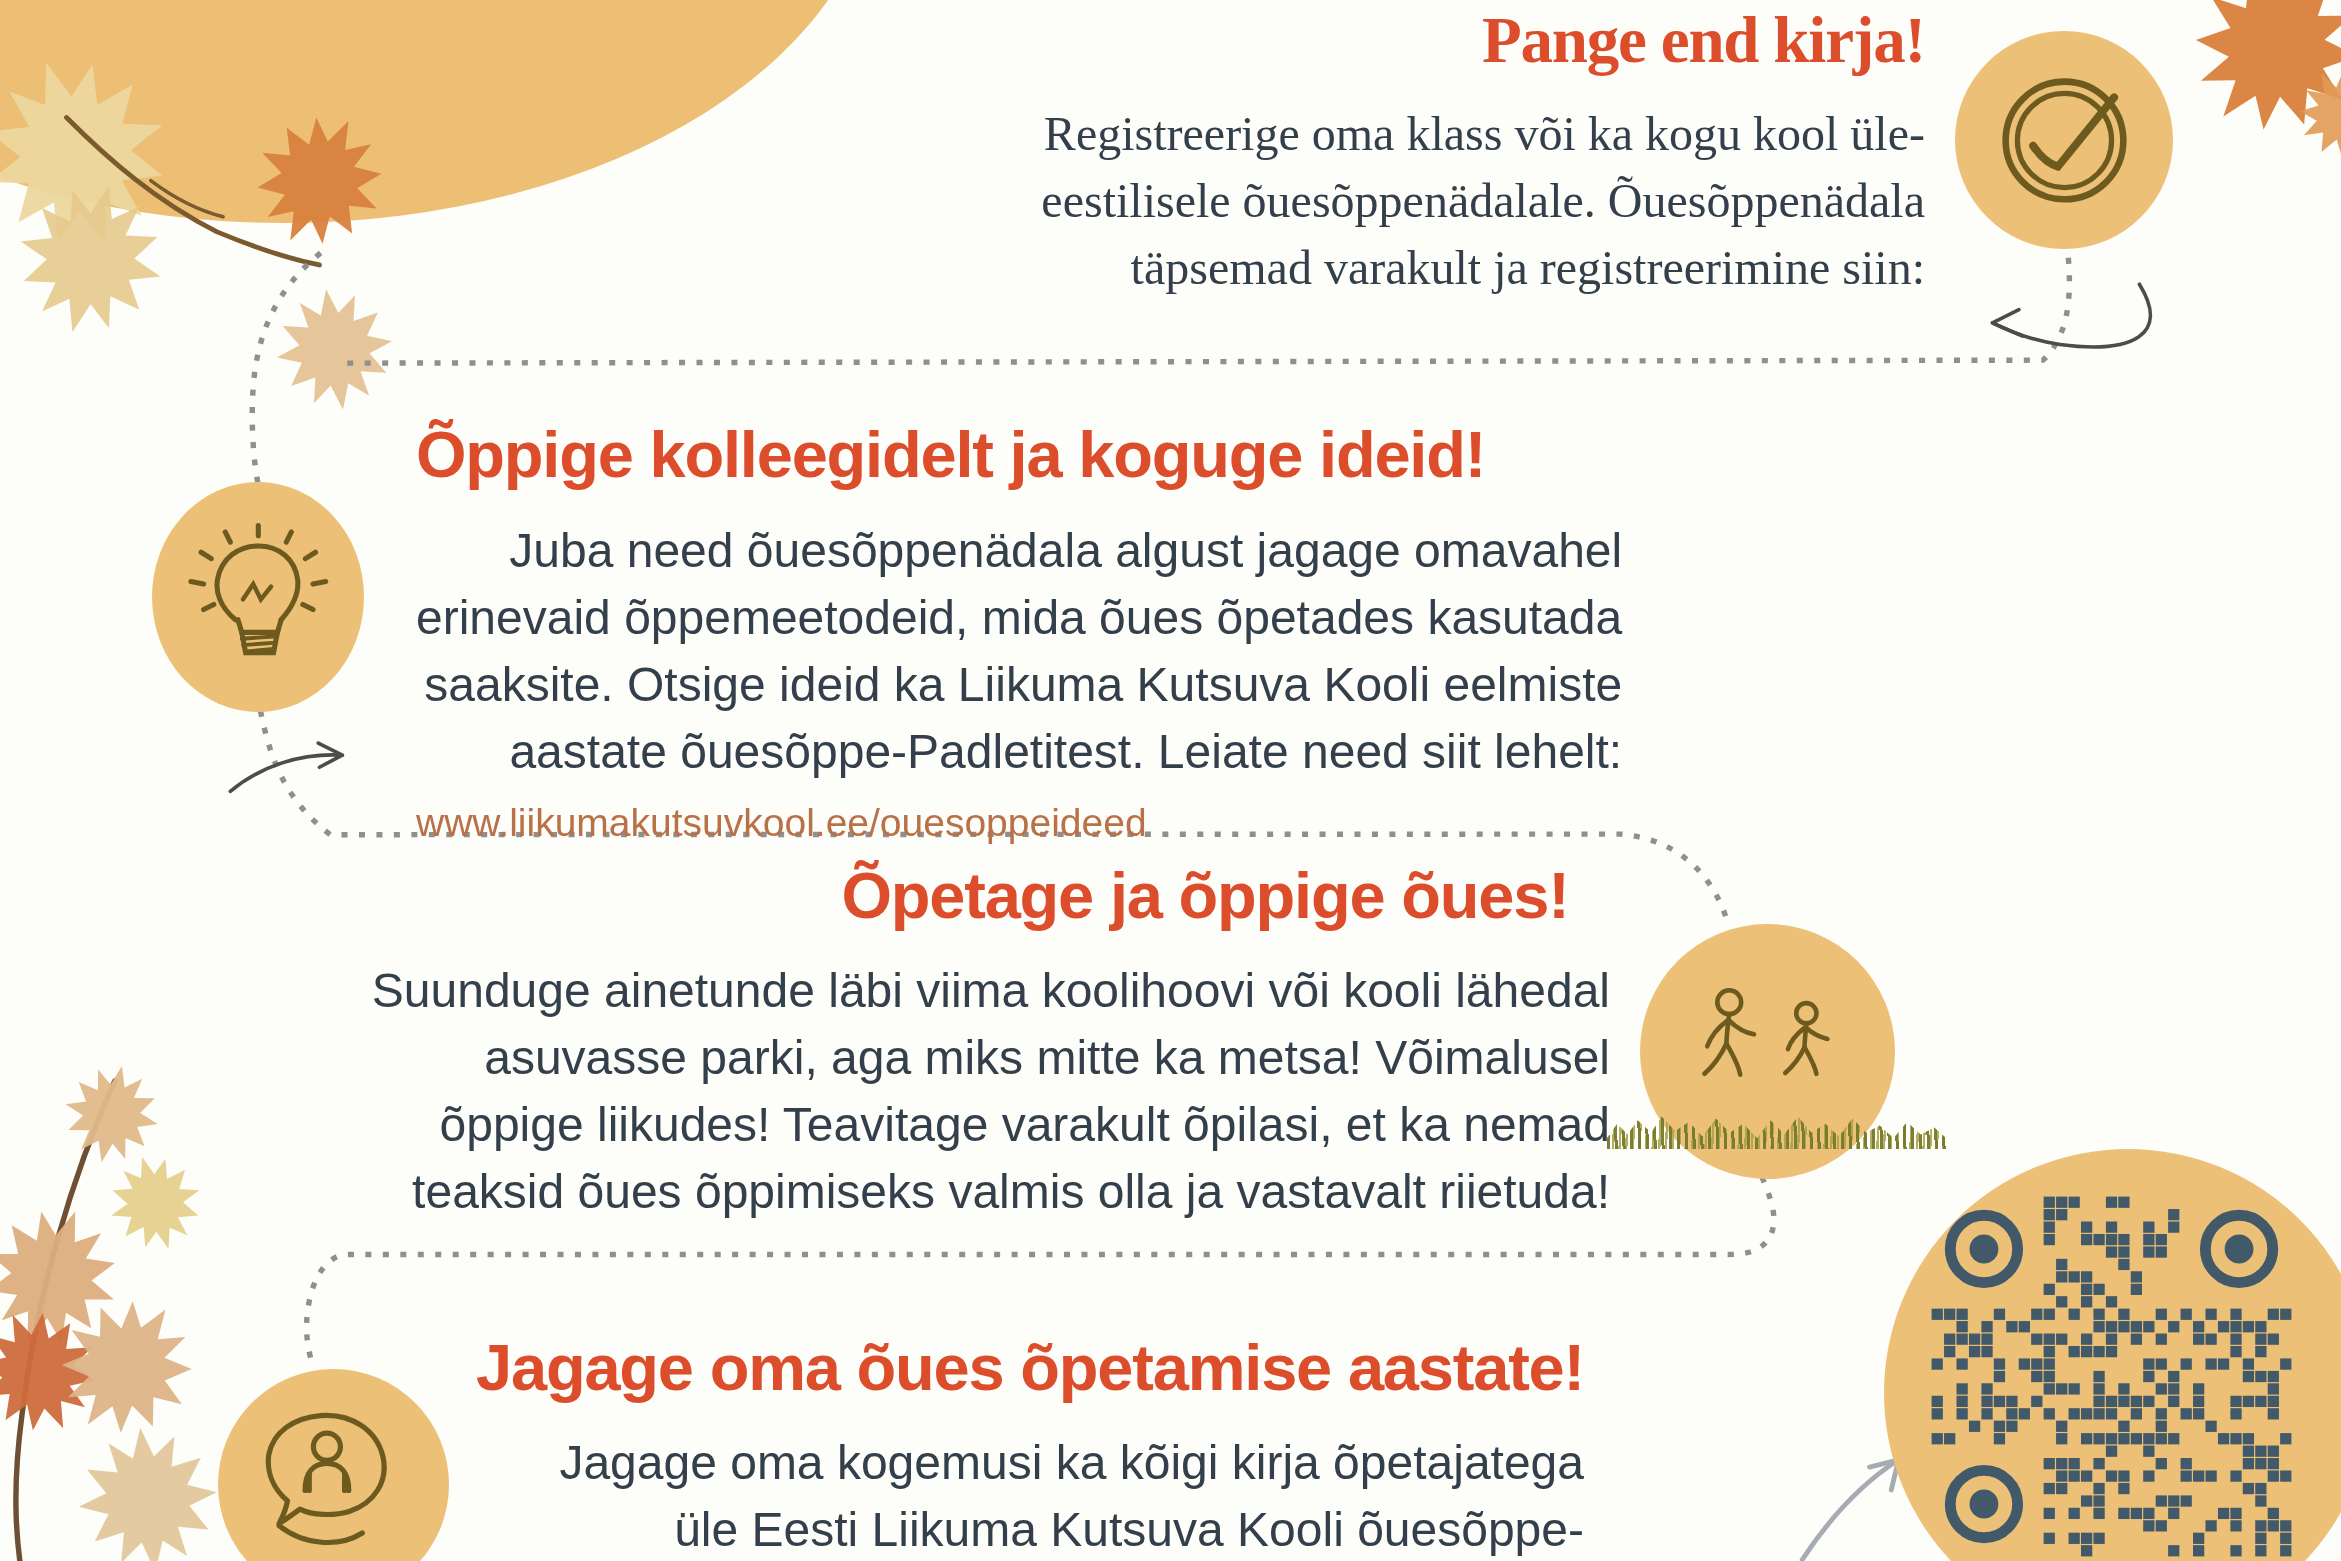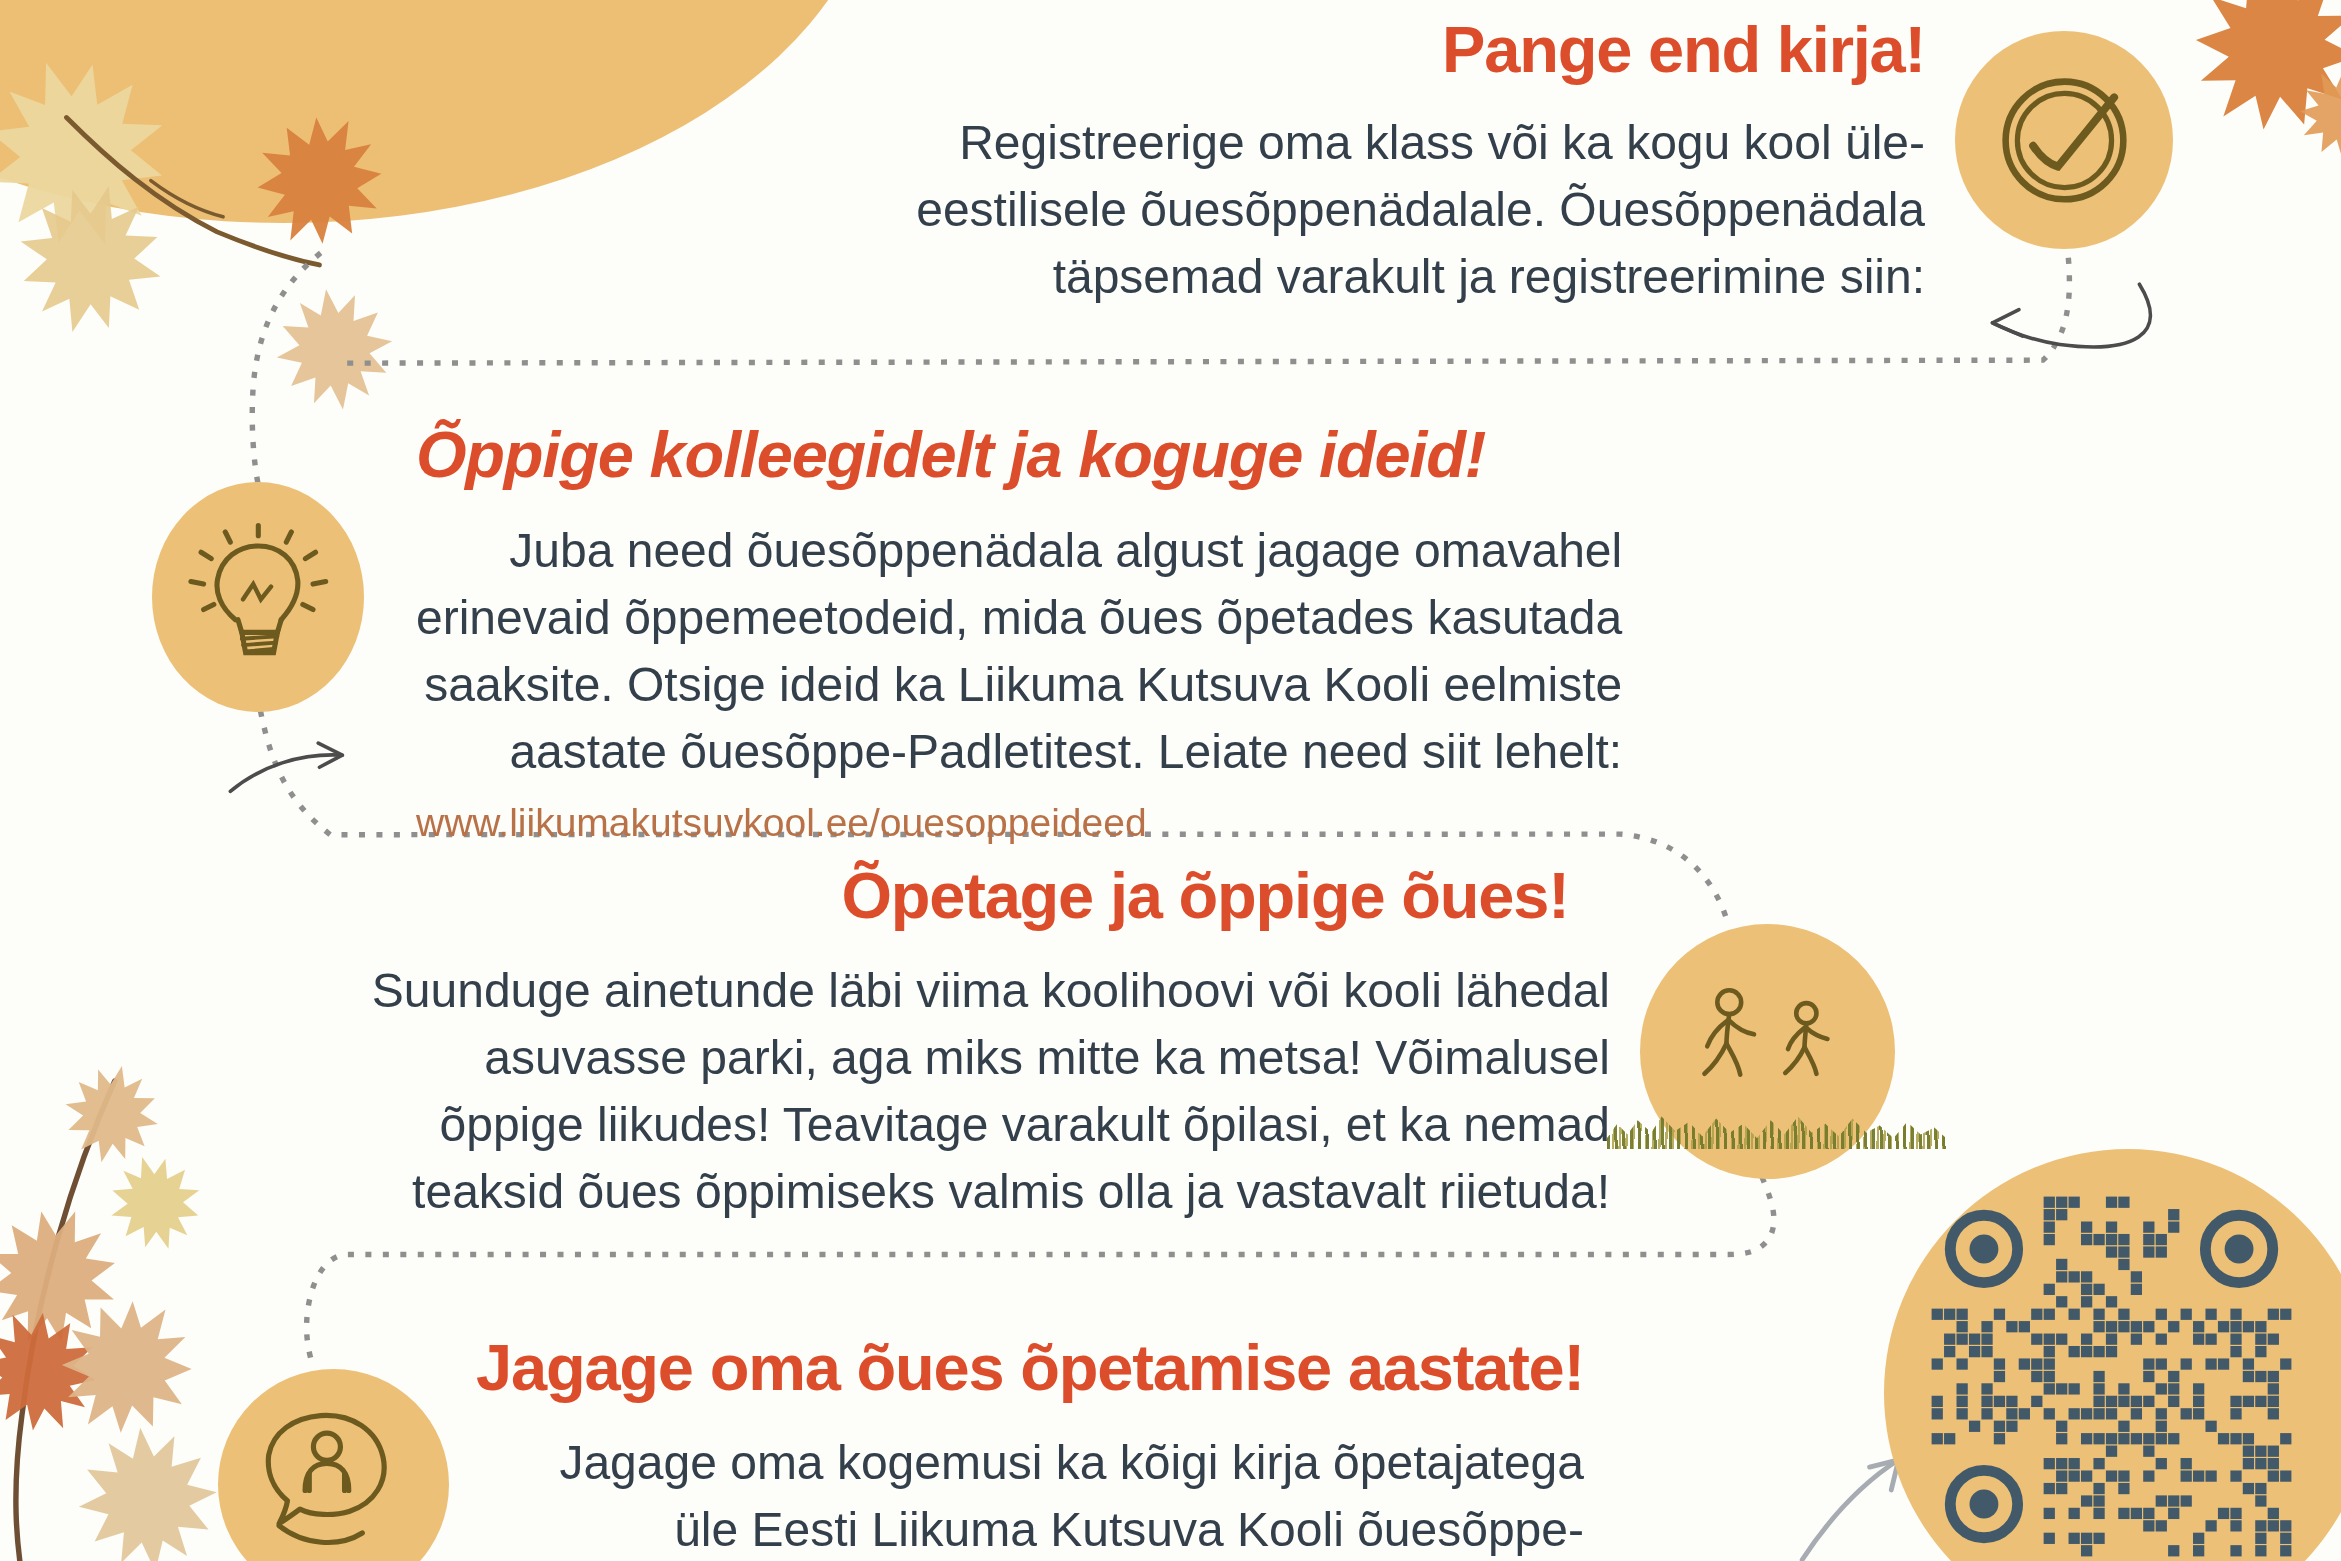--- a/index.html
+++ b/index.html
@@ -30,24 +30,24 @@
     background:
       repeating-linear-gradient(88deg,rgba(116,122,44,.95) 0 3px,transparent 3px 7.8px),
       repeating-linear-gradient(93deg,rgba(172,160,70,.85) 0 2.4px,transparent 2.4px 6.6px);
     clip-path:polygon(0 70%,3% 30%,6% 60%,9% 20%,13% 55%,16% 10%,20% 50%,24% 25%,28% 65%,32% 15%,36% 55%,40% 30%,44% 70%,48% 20%,52% 60%,56% 10%,60% 55%,64% 30%,68% 65%,72% 15%,76% 55%,80% 35%,84% 70%,88% 25%,92% 60%,96% 40%,100% 75%,100% 100%,0 100%);
   }
   
   .txt{position:absolute;z-index:5;color:#333f4a;}
   .h{font-size:65px;font-weight:700;color:#dc4e2b;letter-spacing:-1.2px;white-space:nowrap;}
   .line{font-size:48px;line-height:67px;white-space:nowrap;text-align:right;}
   .url{font-size:42px;font-weight:400;color:#b97148;white-space:nowrap;text-decoration:none;display:inline-block;}
-  .s1{right:417px;top:12px;text-align:right;}
+  .s1{right:417px;top:3px;text-align:right;font-family:Liberation Serif, serif;}
   .s1 .h{margin-bottom:22px;}
   .s2{left:416px;top:417px;text-align:left;}
-  .s2 .h{margin-bottom:25px;font-style:italic;}
+  .s2 .h{margin-bottom:25px;}
   .s2 .url{margin-top:16px;font-size:39px;}
   .s3h{left:753px;top:858px;width:904px;text-align:center;}
   .s3b{right:732px;top:957px;text-align:right;}
   .s4{left:476px;top:1330px;text-align:left;}
   .s4 .h{margin-bottom:24px;}
 </style>
 </head>
 <body>
 
 <div class="canvas">

